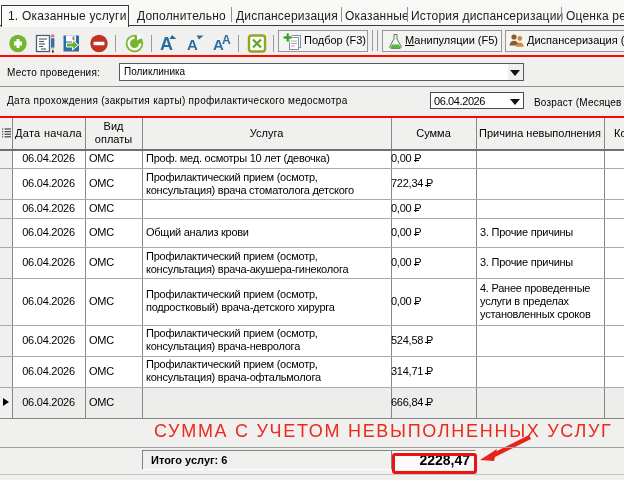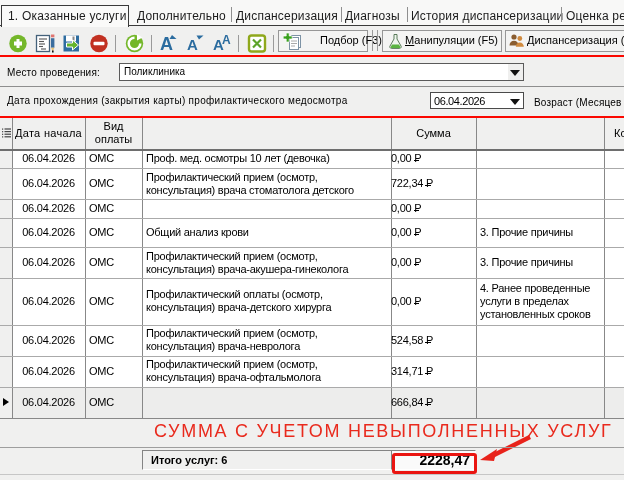--- a/index.html
+++ b/index.html
@@ -26,21 +26,21 @@
        font-size:11px;font-weight:bold;line-height:19px}
 </style></head>
 <body>
 
 <div class="ab" style="left:0;top:0;width:624px;height:26px;background:#f8f8f7"></div>
 <div class="ab" style="left:0;top:25px;width:624px;height:1px;background:#3a3a3a"></div>
 <div class="ab" style="left:1px;top:5px;width:126px;height:21px;background:#fafaf9;border:1px solid #3a3a3a;border-bottom:none;z-index:2"></div>
 <div class="tabtxt" style="left:8px;z-index:3">1. Оказанные услуги</div>
 <div class="tabtxt" style="left:137px">Дополнительно</div>
 <div class="tabtxt" style="left:236px">Диспансеризация</div>
-<div class="tabtxt" style="left:345px">Диагнозы</div>
+<div class="tabtxt" style="left:345px">Оказанные</div>
 <div class="tabtxt" style="left:411px">История диспансеризации</div>
 <div class="tabtxt" style="left:566px">Оценка ре</div>
 <div class="tsep" style="left:231px"></div>
 <div class="tsep" style="left:341px"></div>
 <div class="tsep" style="left:407px"></div>
 <div class="tsep" style="left:561px"></div>
 
 <div class="ab" id="toolbar" style="left:0;top:26px;width:624px;height:29px"></div>
 
 <svg class="ab" style="left:0;top:26px" width="624" height="30" viewBox="0 0 624 30">
@@ -98,21 +98,21 @@
 <svg class="ab" style="left:283px;top:32px" width="19" height="19" viewBox="0 0 19 19">
   <rect x="8.5" y="3.5" width="9" height="12" fill="#fff" stroke="#7d93a5" stroke-width="1"></rect>
   <rect x="6.5" y="5.5" width="9" height="12" fill="#fff" stroke="#7d93a5" stroke-width="1"></rect>
   <g stroke="#aaa" stroke-width="1">
       <line x1="8" y1="9" x2="14" y2="9"></line>
       <line x1="8" y1="11.5" x2="14" y2="11.5"></line>
       <line x1="8" y1="14" x2="12" y2="14"></line>
     </g>
   <path d="M3.2 1h3v3h3v3h-3v3h-3V7h-3V4h3z" fill="#38a01c" stroke="#fff" stroke-width=".7"></path>
 </svg>
-<div class="btxt" style="left:320px;top:34px">Подбор (F3)</div>
+<div class="btxt" style="left:304px;top:34px">Подбор (F3)</div>
 
 <div class="ab" style="left:372px;top:30px;width:1px;height:21px;background:#9a9a9a"></div>
 <div class="ab" style="left:377px;top:30px;width:1px;height:21px;background:#9a9a9a"></div>
 
 <div class="btn" style="left:382px;width:120px"></div>
 <svg class="ab" style="left:388px;top:33px" width="15" height="16" viewBox="0 0 15 16">
   <path d="M6 1.5h3v4.5l4 7a1.6 1.6 0 0 1-1.4 2.4H3.4A1.6 1.6 0 0 1 2 13l4-7z" fill="#eef6ee" stroke="#5a7a5a" stroke-width="1"></path>
   <path d="M4.1 11.5h6.8l1.5 2.6a.7.7 0 0 1-.6 1H3.2a.7.7 0 0 1-.6-1z" fill="#59b441"></path>
 </svg>
 <div class="btxt" style="left:405px;top:34px"><span style="text-decoration:underline">М</span>анипуляции (F5)</div>
@@ -178,21 +178,23 @@
       </g>
     <g fill="#444">
         <rect x="0" y="0.5" width="1.2" height="1.2"></rect>
         <rect x="0" y="3.1" width="1.2" height="1.2"></rect>
         <rect x="0" y="5.7" width="1.2" height="1.2"></rect>
         <rect x="0" y="8.3" width="1.2" height="1.2"></rect>
       </g>
   </svg>
   <div class="hc" style="left:12px;top:9px;width:73px;letter-spacing:.3px">Дата начала</div>
   <div class="hc" style="left:85px;top:2px;width:57px">Вид<br>оплаты</div>
+  <div class="hc" style="left:142px;top:9px;width:249px">Услуга</div>
   <div class="hc" style="left:391px;top:9px;width:85px">Сумма</div>
+  <div class="hc" style="left:476px;top:9px;width:128px">Причина невыполнения</div>
   <div class="hc" style="left:614px;top:9px;width:80px;text-align:left">Количество</div>
 
   <div class="cell" style="left:12px;top:34px;width:73px;text-align:center">06.04.2026</div>
   <div class="cell" style="left:12px;top:59px;width:73px;text-align:center">06.04.2026</div>
   <div class="cell" style="left:12px;top:84px;width:73px;text-align:center">06.04.2026</div>
   <div class="cell" style="left:12px;top:108px;width:73px;text-align:center">06.04.2026</div>
   <div class="cell" style="left:12px;top:138px;width:73px;text-align:center">06.04.2026</div>
   <div class="cell" style="left:12px;top:177px;width:73px;text-align:center">06.04.2026</div>
   <div class="cell" style="left:12px;top:216px;width:73px;text-align:center">06.04.2026</div>
   <div class="cell" style="left:12px;top:247px;width:73px;text-align:center">06.04.2026</div>
@@ -205,21 +207,21 @@
   <div class="cell" style="left:89px;top:138px">ОМС</div>
   <div class="cell" style="left:89px;top:177px">ОМС</div>
   <div class="cell" style="left:89px;top:216px">ОМС</div>
   <div class="cell" style="left:89px;top:247px">ОМС</div>
   <div class="cell" style="left:89px;top:278px">ОМС</div>
 
   <div class="cell" style="left:146px;top:34px">Проф. мед. осмотры 10 лет (девочка)</div>
   <div class="cell wrap" style="left:146px;top:53px;width:243px">Профилактический прием (осмотр, консультация) врача стоматолога детского</div>
   <div class="cell" style="left:146px;top:108px">Общий анализ крови</div>
   <div class="cell wrap" style="left:146px;top:132px;width:243px">Профилактический прием (осмотр, консультация) врача-акушера-гинеколога</div>
-  <div class="cell wrap" style="left:146px;top:170px;width:243px">Профилактический оплаты (осмотр, консультация) врача-детского хирурга</div>
+  <div class="cell wrap" style="left:146px;top:170px;width:243px">Профилактический прием (осмотр, подростковый) врача-детского хирурга</div>
   <div class="cell wrap" style="left:146px;top:209px;width:243px">Профилактический прием (осмотр, консультация) врача-невролога</div>
   <div class="cell wrap" style="left:146px;top:240px;width:243px">Профилактический прием (осмотр, консультация) врача-офтальмолога</div>
 
   <div class="cell sum" style="left:391px;top:34px;width:81px">0,00 <span class="rub">Р</span></div>
   <div class="cell sum" style="left:391px;top:59px;width:81px">722,34 <span class="rub">Р</span></div>
   <div class="cell sum" style="left:391px;top:84px;width:81px">0,00 <span class="rub">Р</span></div>
   <div class="cell sum" style="left:391px;top:108px;width:81px">0,00 <span class="rub">Р</span></div>
   <div class="cell sum" style="left:391px;top:138px;width:81px">0,00 <span class="rub">Р</span></div>
   <div class="cell sum" style="left:391px;top:177px;width:81px">0,00 <span class="rub">Р</span></div>
   <div class="cell sum" style="left:391px;top:216px;width:81px">524,58 <span class="rub">Р</span></div>

